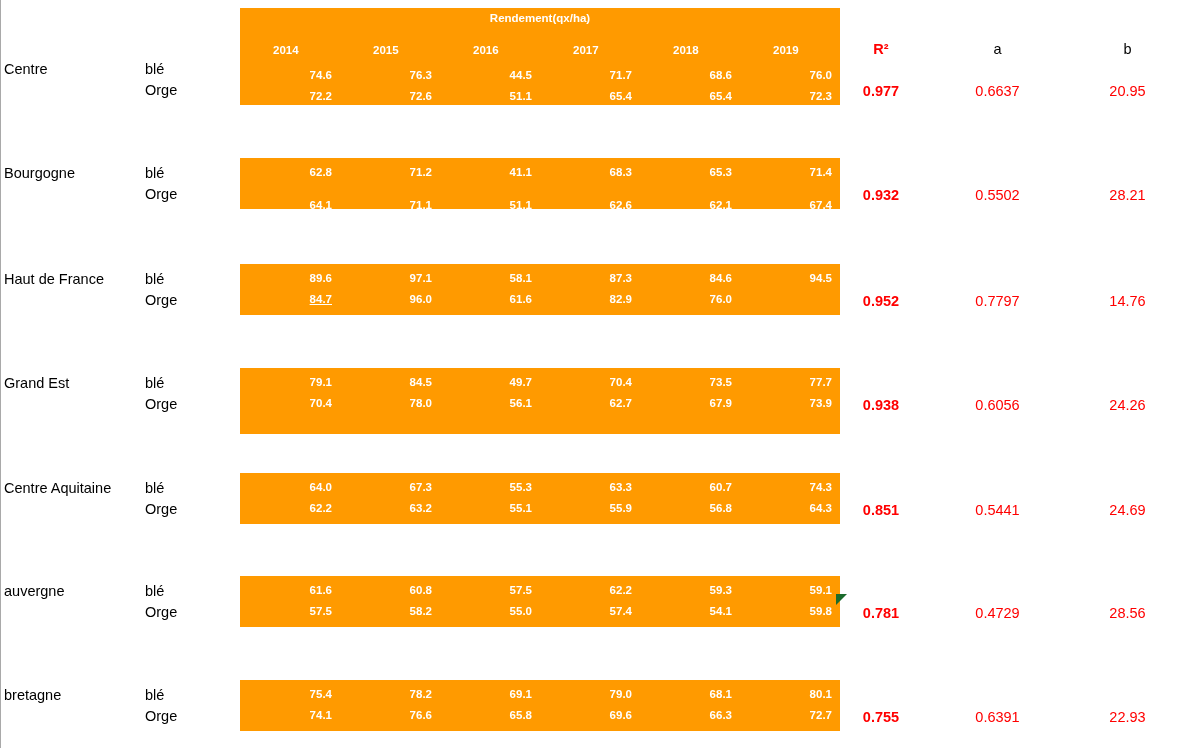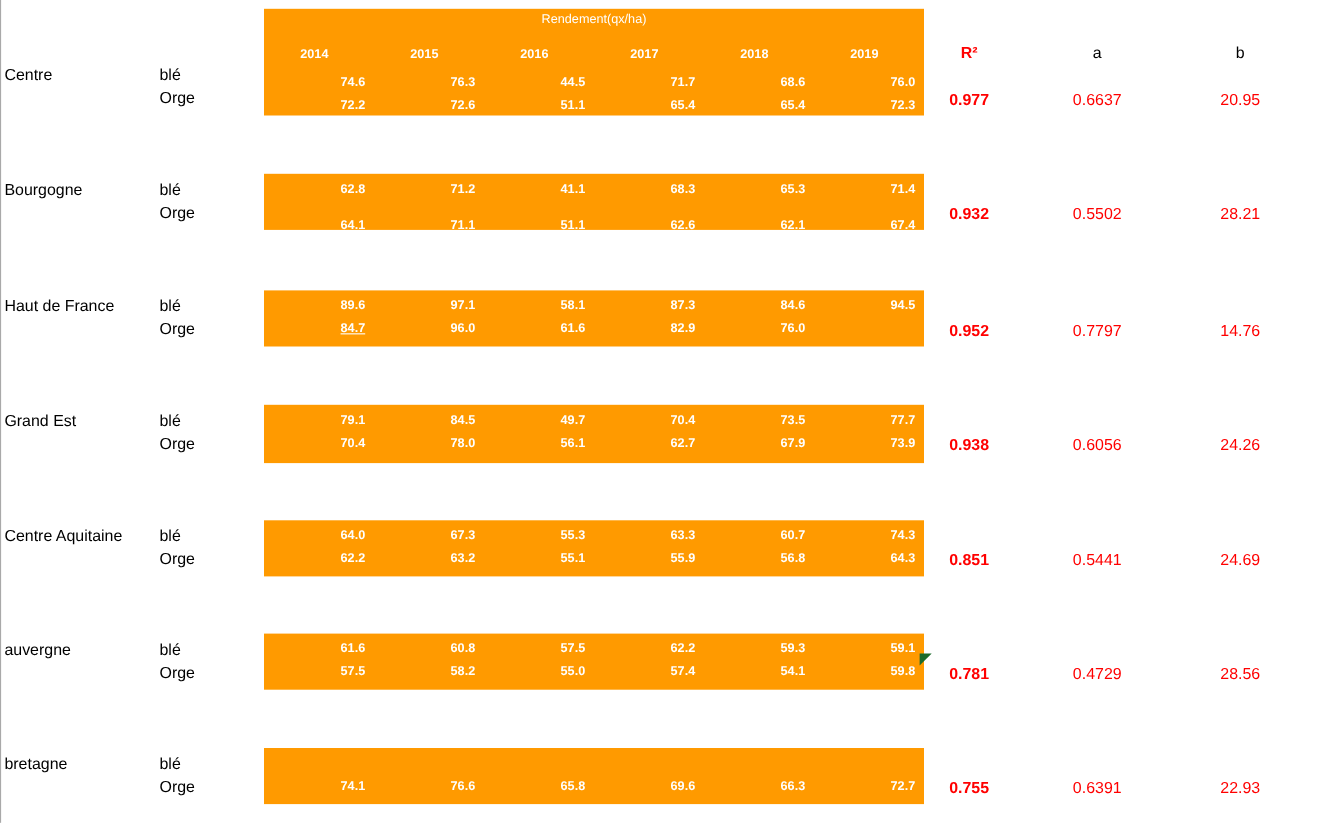--- a/index.html
+++ b/index.html
@@ -88,21 +88,21 @@
     box-sizing: border-box;
   }
 
   .title-cell {
     position: absolute;
     left: 0;
     top: 0;
     width: 600px;
     text-align: center;
     font-size: 11.5px;
-    font-weight: normal;
+    font-weight: bold;
     color: #ffffff;
     line-height: 20px;
   }
 
   .year-cell {
     position: absolute;
     width: 100px;
     text-align: left;
     padding-left: 33px;
     font-size: 11.5px;
@@ -293,21 +293,21 @@
     <div class="stat stat-a" style="top:84px;">0.7797</div>
     <div class="stat stat-b" style="top:84px;">14.76</div>
   </div>
 
   <div class="region-block" style="top:312px;">
     <div class="region-name" style="top:62px;">Grand Est</div>
     <div class="crop-labels" style="top:61px;">
       <div>blé</div>
       <div>Orge</div>
     </div>
-    <div class="band" style="top:56px; height:53px;">
+    <div class="band" style="top:56px; height:66px;">
       <div class="band-row" style="top:4px;">
         <div class="cell" style="left:0px;">79.1</div>
         <div class="cell" style="left:100px;">84.5</div>
         <div class="cell" style="left:200px;">49.7</div>
         <div class="cell" style="left:300px;">70.4</div>
         <div class="cell" style="left:400px;">73.5</div>
         <div class="cell" style="left:500px;">77.7</div>
       </div>
       <div class="band-row" style="top:25px;">
         <div class="cell" style="left:0px;">70.4</div>
@@ -381,20 +381,28 @@
     <div class="stat stat-b" style="top:84px;">28.56</div>
   </div>
 
   <div class="region-block" style="top:624px;">
     <div class="region-name" style="top:62px;">bretagne</div>
     <div class="crop-labels" style="top:61px;">
       <div>blé</div>
       <div>Orge</div>
     </div>
     <div class="band" style="top:56px; height:51px;">
+      <div class="band-row" style="top:4px;">
+        <div class="cell" style="left:0px;">75.4</div>
+        <div class="cell" style="left:100px;">78.2</div>
+        <div class="cell" style="left:200px;">69.1</div>
+        <div class="cell" style="left:300px;">79.0</div>
+        <div class="cell" style="left:400px;">68.1</div>
+        <div class="cell" style="left:500px;">80.1</div>
+      </div>
       <div class="band-row" style="top:25px;">
         <div class="cell" style="left:0px;">74.1</div>
         <div class="cell" style="left:100px;">76.6</div>
         <div class="cell" style="left:200px;">65.8</div>
         <div class="cell" style="left:300px;">69.6</div>
         <div class="cell" style="left:400px;">66.3</div>
         <div class="cell" style="left:500px;">72.7</div>
       </div>
     </div>
     <div class="stat stat-r2" style="top:84px;">0.755</div>

